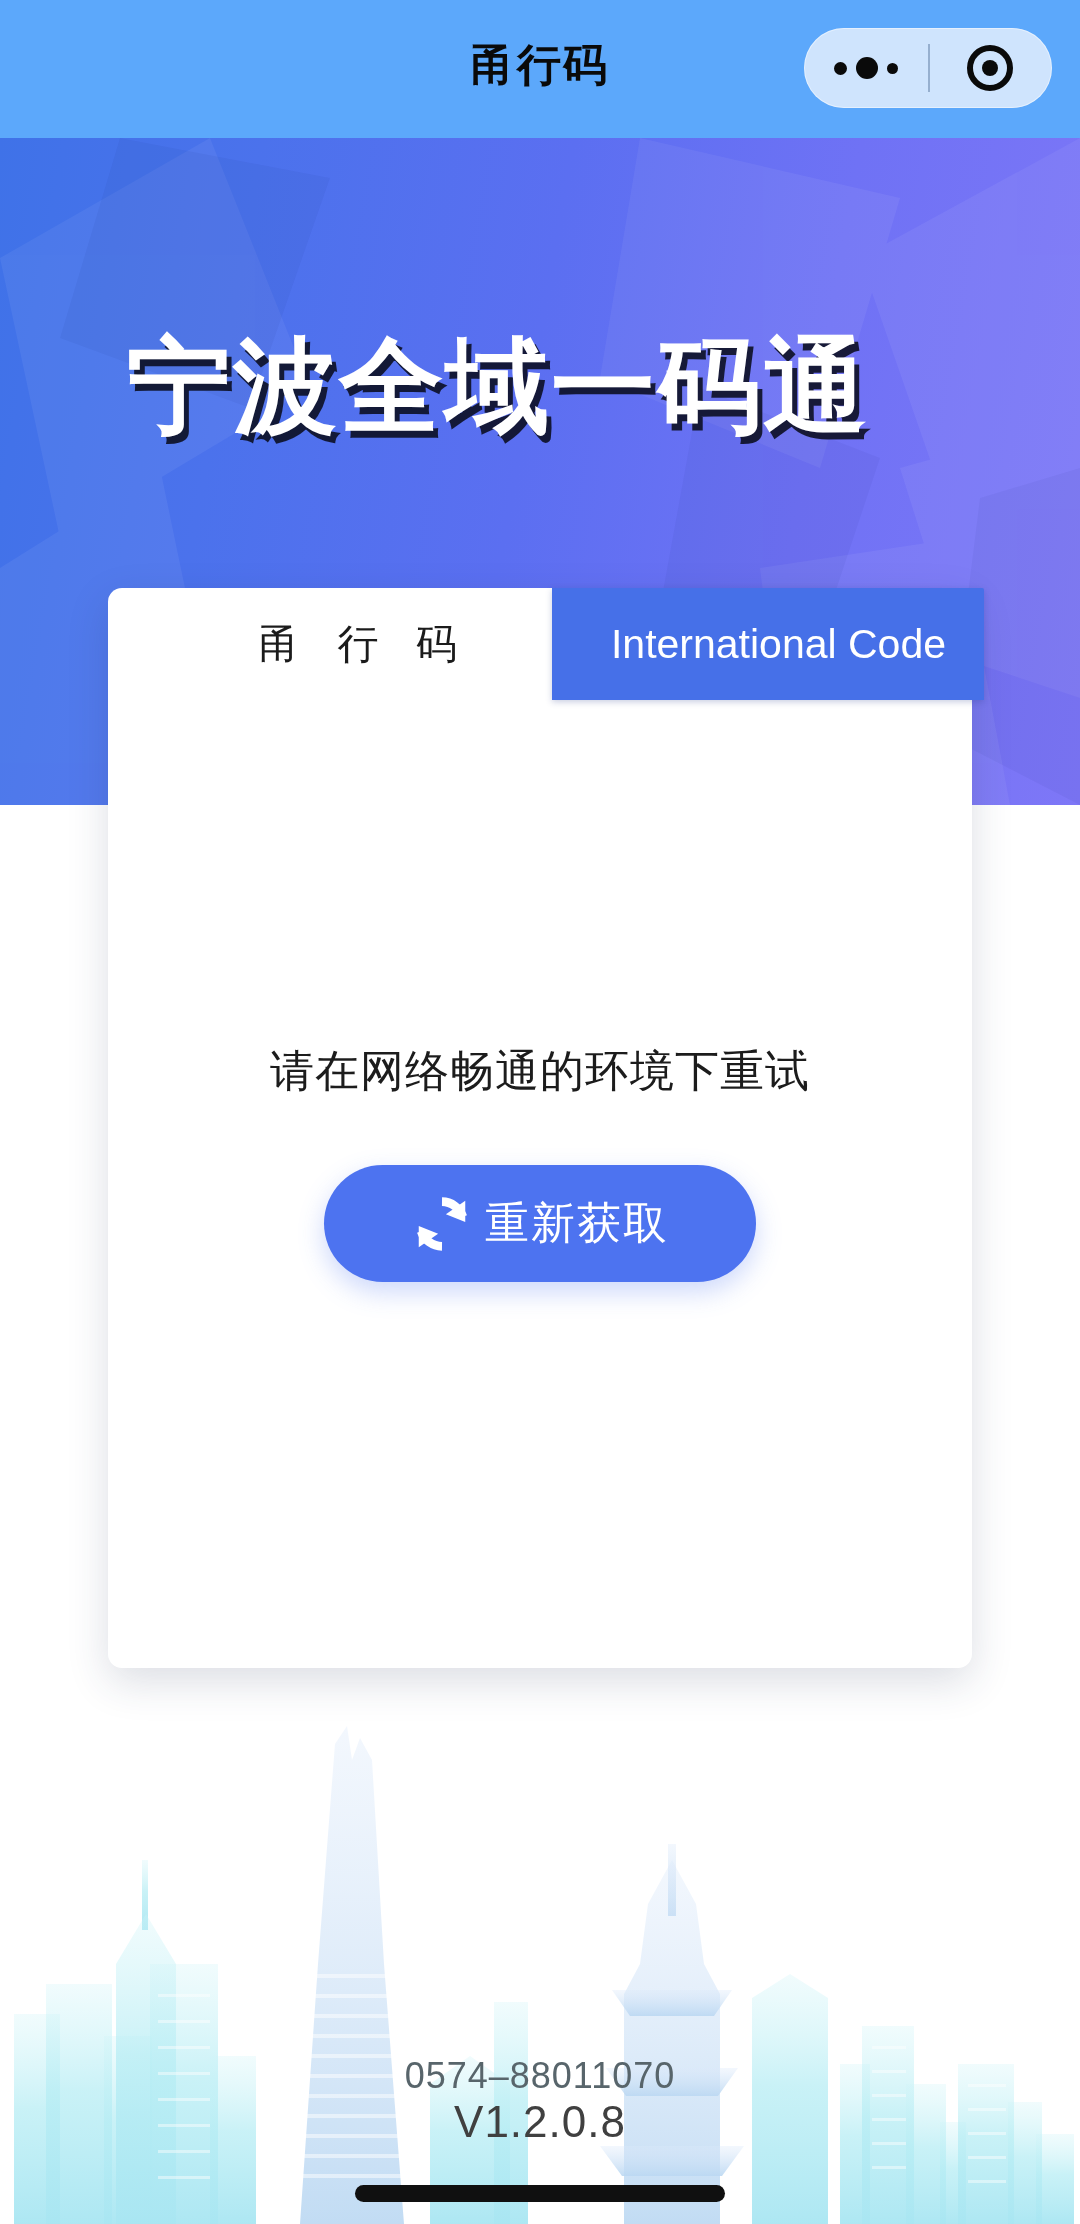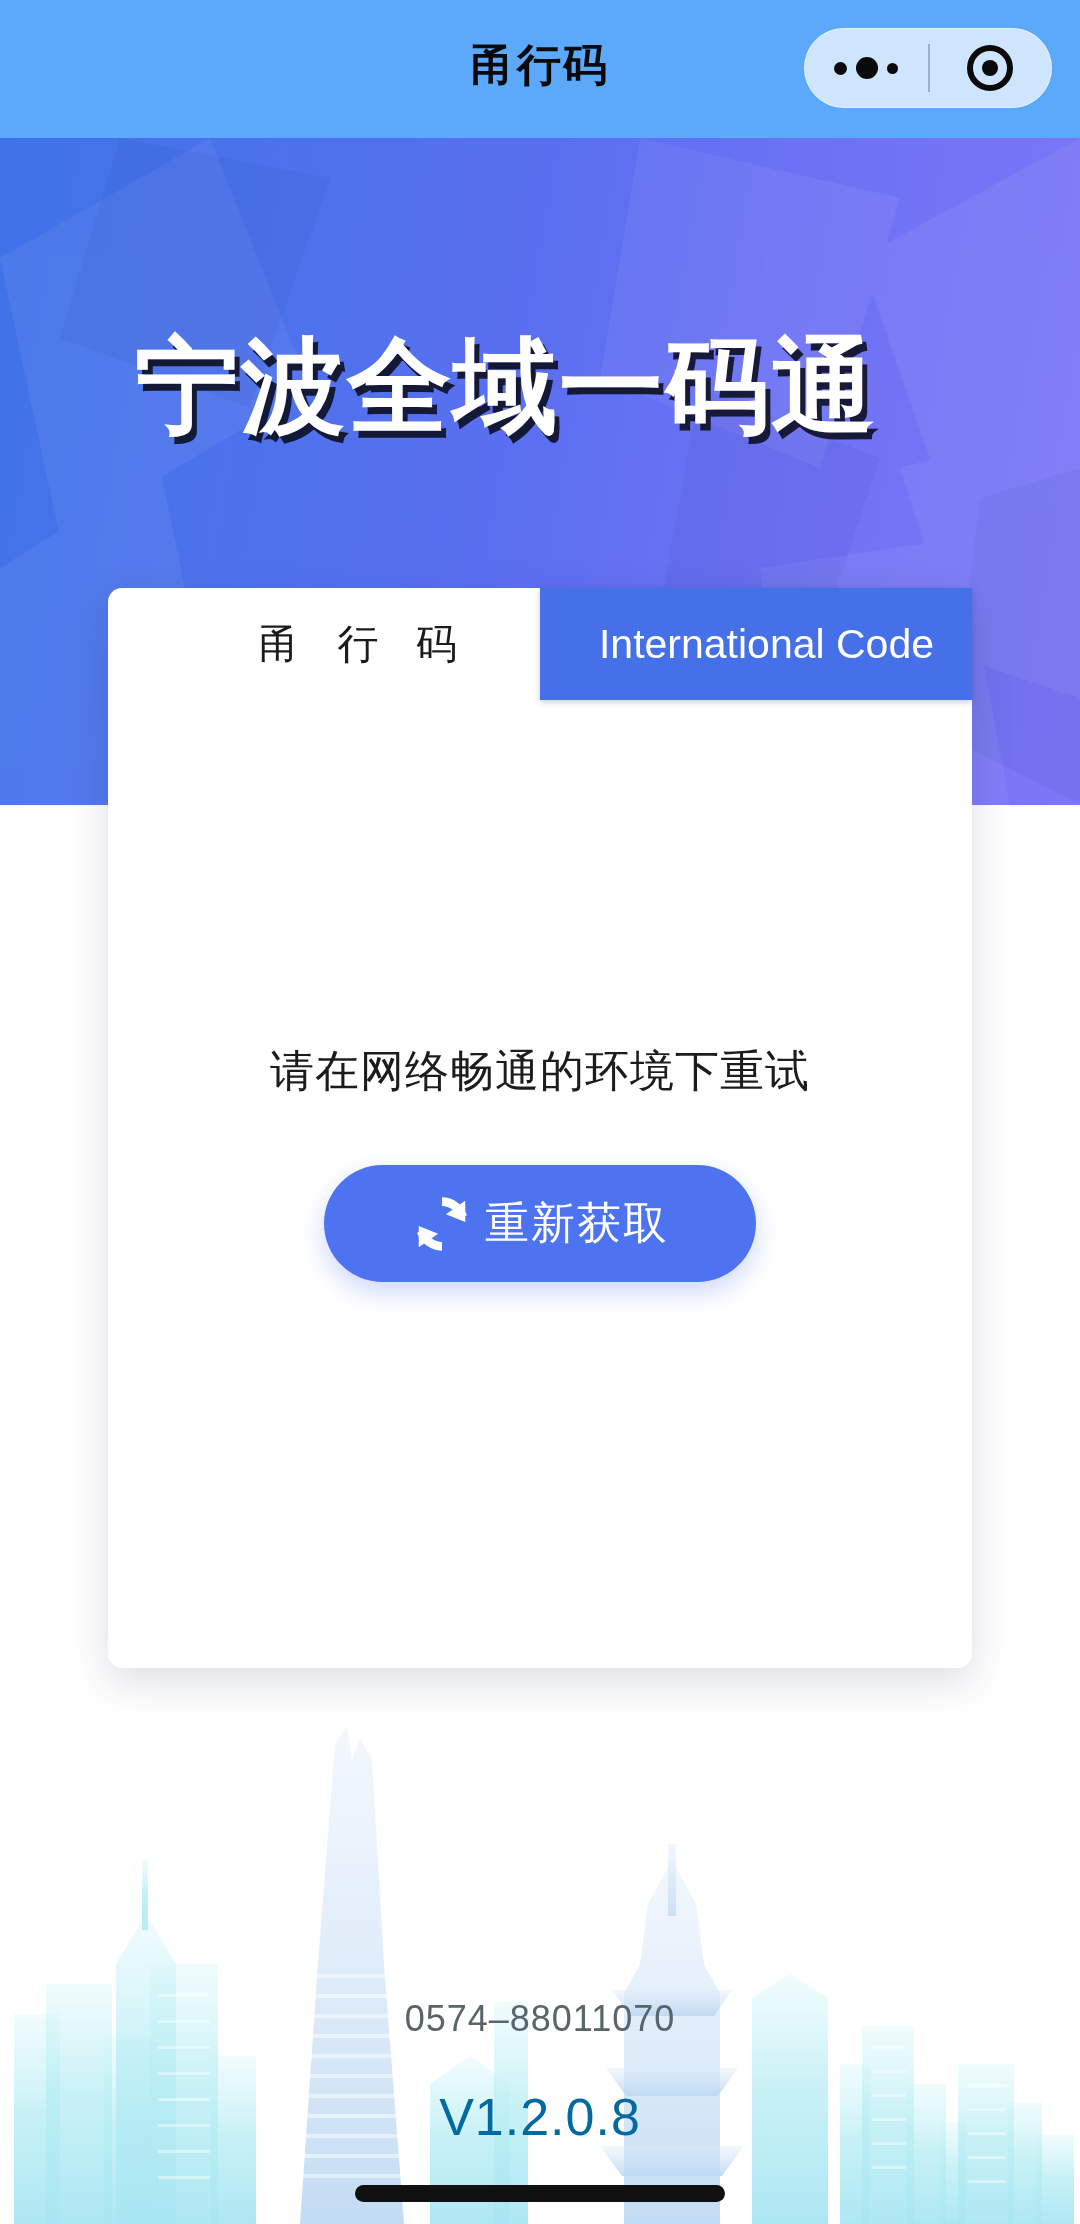--- a/index.html
+++ b/index.html
@@ -68,21 +68,21 @@
   .hero {
     position:absolute; left:0; top:138px;
     width:1080px; height:667px;
     background:linear-gradient(100deg,#3F72E8 0%,#4B72EC 22%,#5B6FF1 48%,#6F72F5 72%,#7E77F7 100%);
     overflow:hidden;
     z-index:10;
   }
   .hero svg.poly { position:absolute; left:0; top:0; width:1080px; height:667px; }
 
   .hero-title {
-    position:absolute; left:16px; top:0; width:980px; height:500px;
+    position:absolute; left:8px; top:0; width:980px; height:500px;
     display:flex; align-items:center; justify-content:center;
     font-size:104px; font-weight:800; color:#ffffff;
     letter-spacing:2px;
     text-shadow: 5px 7px 0 rgba(10,12,30,.88);
     z-index:3;
   }
 
   
   .card {
     position:absolute; left:108px; top:588px;
@@ -100,21 +100,21 @@
   .tab-left {
     position:absolute; left:0; top:0;
     width:500px; height:112px;
     display:flex; align-items:center; justify-content:center;
     font-size:41px; font-weight:500; color:#1b1b1b;
     letter-spacing:13px; text-indent:13px;
     background:transparent;
     border-top-left-radius:14px;
   }
   .tab-right {
-    position:absolute; left:432px; top:0;
+    position:absolute; left:444px; top:0;
     width:432px; height:112px;
     display:flex; align-items:center; justify-content:center;
     font-size:41px; font-weight:400; color:#ffffff;
     background:#4670E8;
     border-top-right-radius:2px;
     box-shadow:0 2px 6px rgba(40,60,140,.25);
     padding-left:21px;
   }
 
   .card-body {
@@ -155,21 +155,21 @@
   .footer {
     position:absolute; left:0; bottom:78px;
     width:1080px;
     text-align:center;
     z-index:30;
   }
   .footer .phone {
     font-size:36px; color:#58656B; letter-spacing:1px; line-height:1.12;
   }
   .footer .ver {
-    font-size:52px; color:#0369a1; letter-spacing:1px; line-height:1.12;margin-top:48px;
+    font-size:44px; color:#404040; letter-spacing:1px; line-height:1.12;
   }
 
   
   .home-ind {
     position:absolute; left:50%; bottom:22px;
     transform:translateX(-50%);
     width:370px; height:17px;
     background:#101010; border-radius:10px;
     z-index:60;
   }

